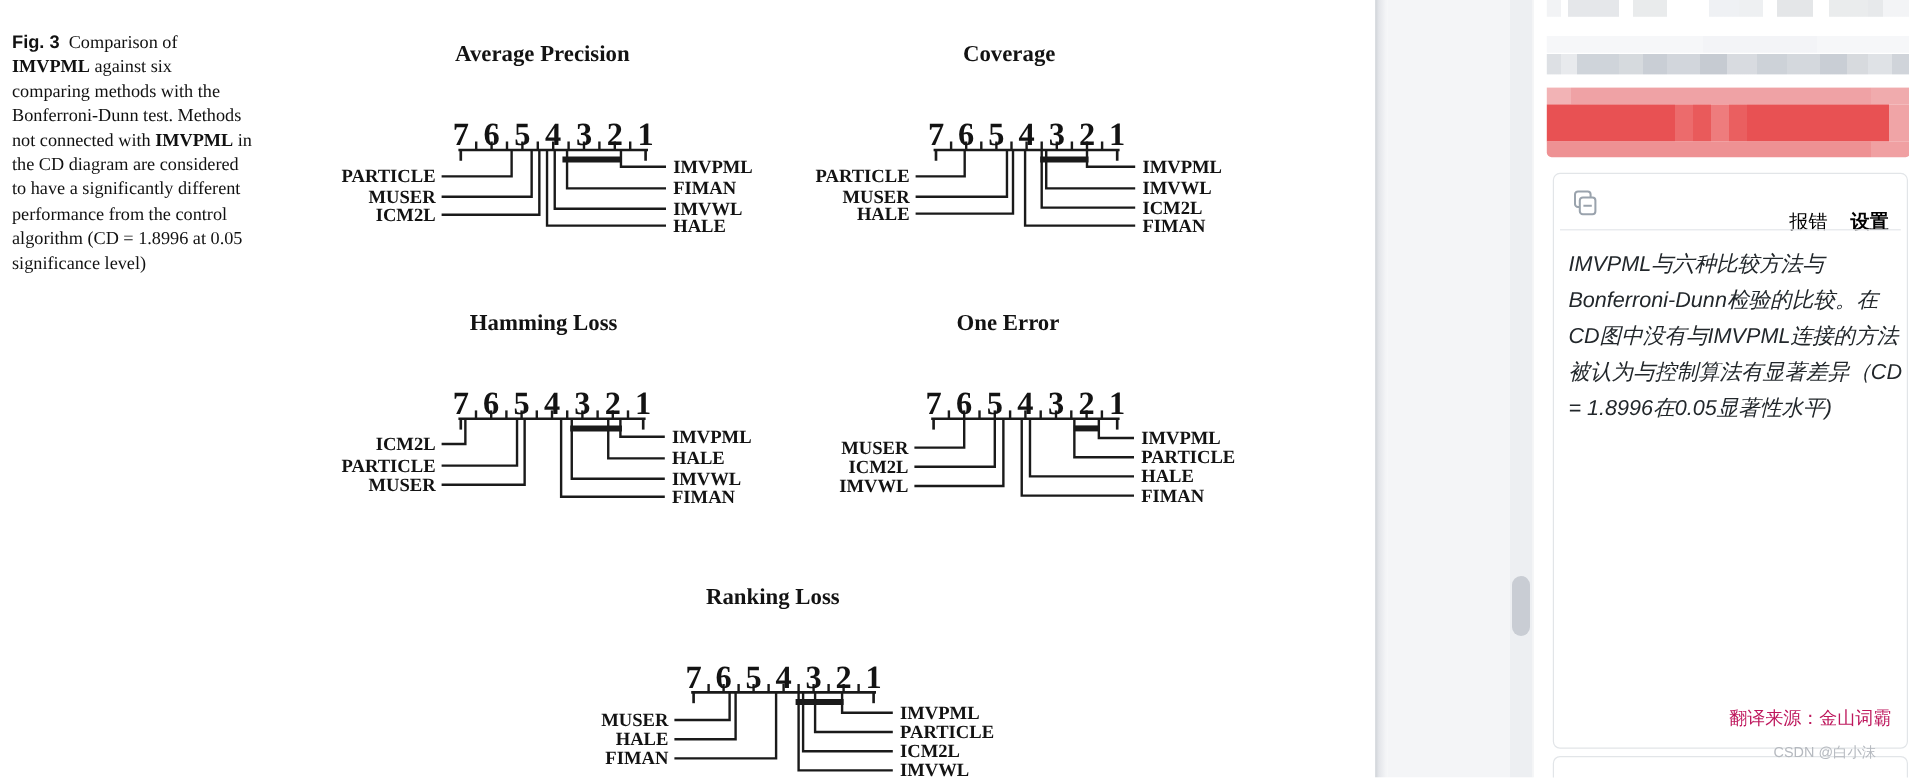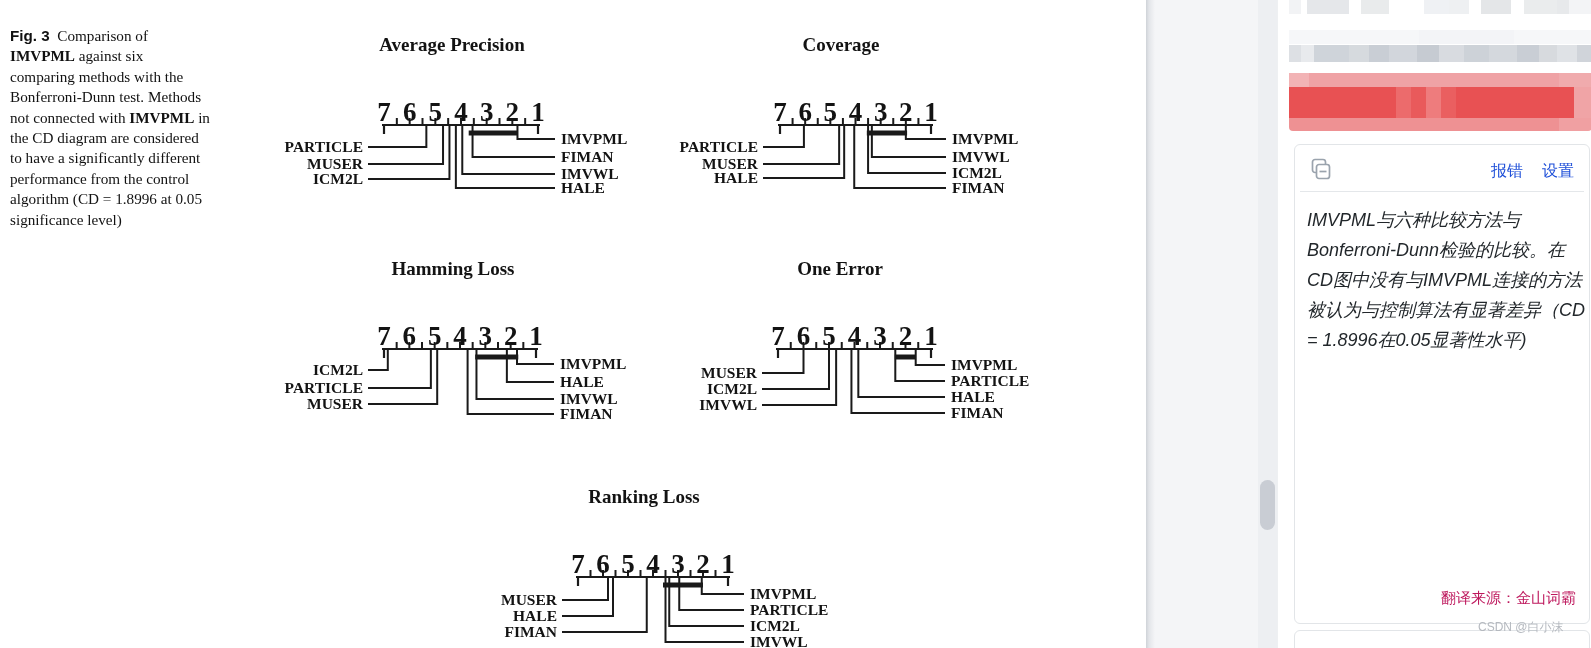--- a/index.html
+++ b/index.html
@@ -52,23 +52,23 @@
     #e85153 0 107px,#ec6b6c 107px 122px,#e95a5b 122px 137px,#ee7c7d 137px 152px,
     #ea5f60 152px 167px,#e85153 167px 285px,#f0a4a6 285px 303px);}
   .red-bottom{height:13px;background:linear-gradient(to right,
     #ee9193 0 270px,#f0a0a2 270px 303px);border-radius:0 0 4px 4px;}
 
   .tcard{position:absolute;left:16px;top:144px;width:296px;height:480px;background:#fff;
     border:1px solid #e2e5e8;border-radius:6px;box-sizing:border-box;}
   .tcard2{position:absolute;left:16px;top:630px;width:296px;height:30px;background:#fff;
     border:1px solid #e2e5e8;border-radius:6px;box-sizing:border-box;}
   .copy-btn{position:absolute;left:14px;top:12px;width:24px;height:24px;cursor:pointer;}
-  .card-link{position:absolute;top:16px;font-size:16px;color:#1d4ed8;cursor:pointer;}
+  .card-link{position:absolute;top:30px;font-size:16px;color:#000000;cursor:pointer;}
   .link-report{left:196px;}
-  .link-settings{left:247px;}
+  .link-settings{left:247px;font-weight:bold;}
   .card-divider{position:absolute;left:5px;right:5px;top:46px;height:1px;background:#e4e7ea;}
   .trans-text{position:absolute;left:12px;top:60px;width:278px;
     font-size:18px;line-height:30px;color:#22272b;white-space:pre-line;font-style:italic;}
   .trans-source{position:absolute;right:13px;top:444px;font-size:15px;color:#be185d;}
   .csdn-mark{position:absolute;left:200px;top:619px;font-size:12px;color:#b5b9bf;}
 </style>
 </head>
 <body>
 
 <div class="page">

